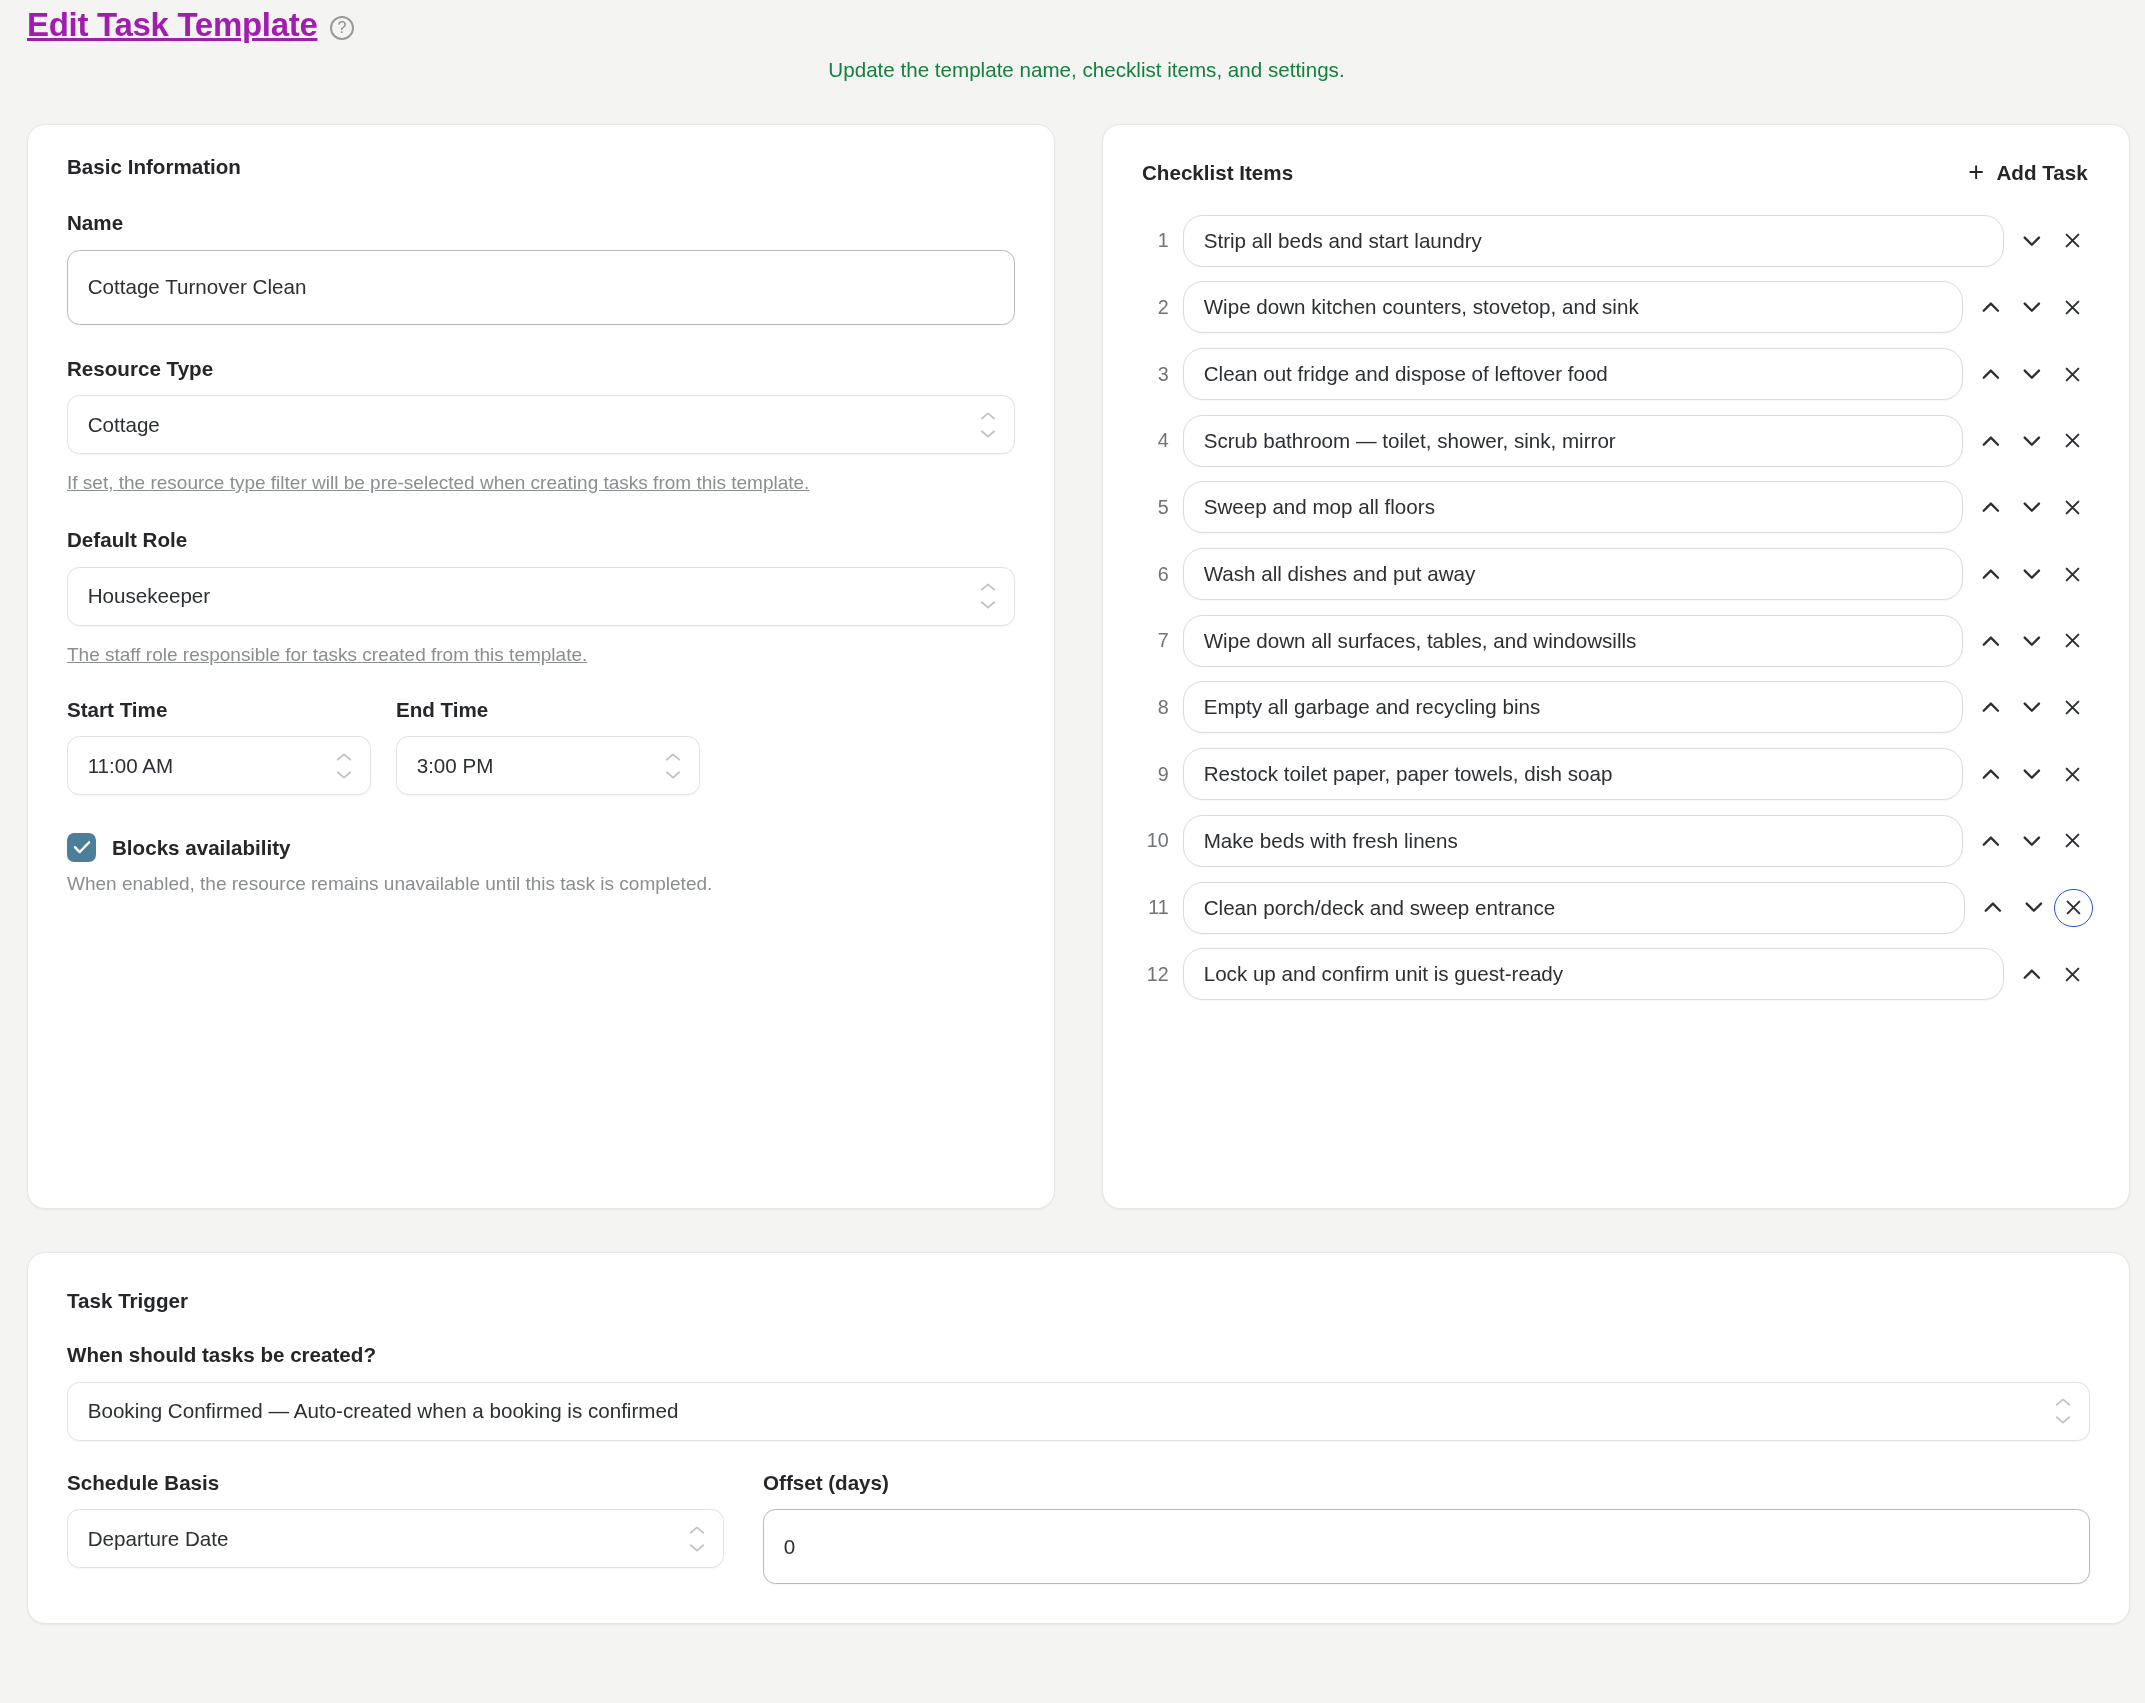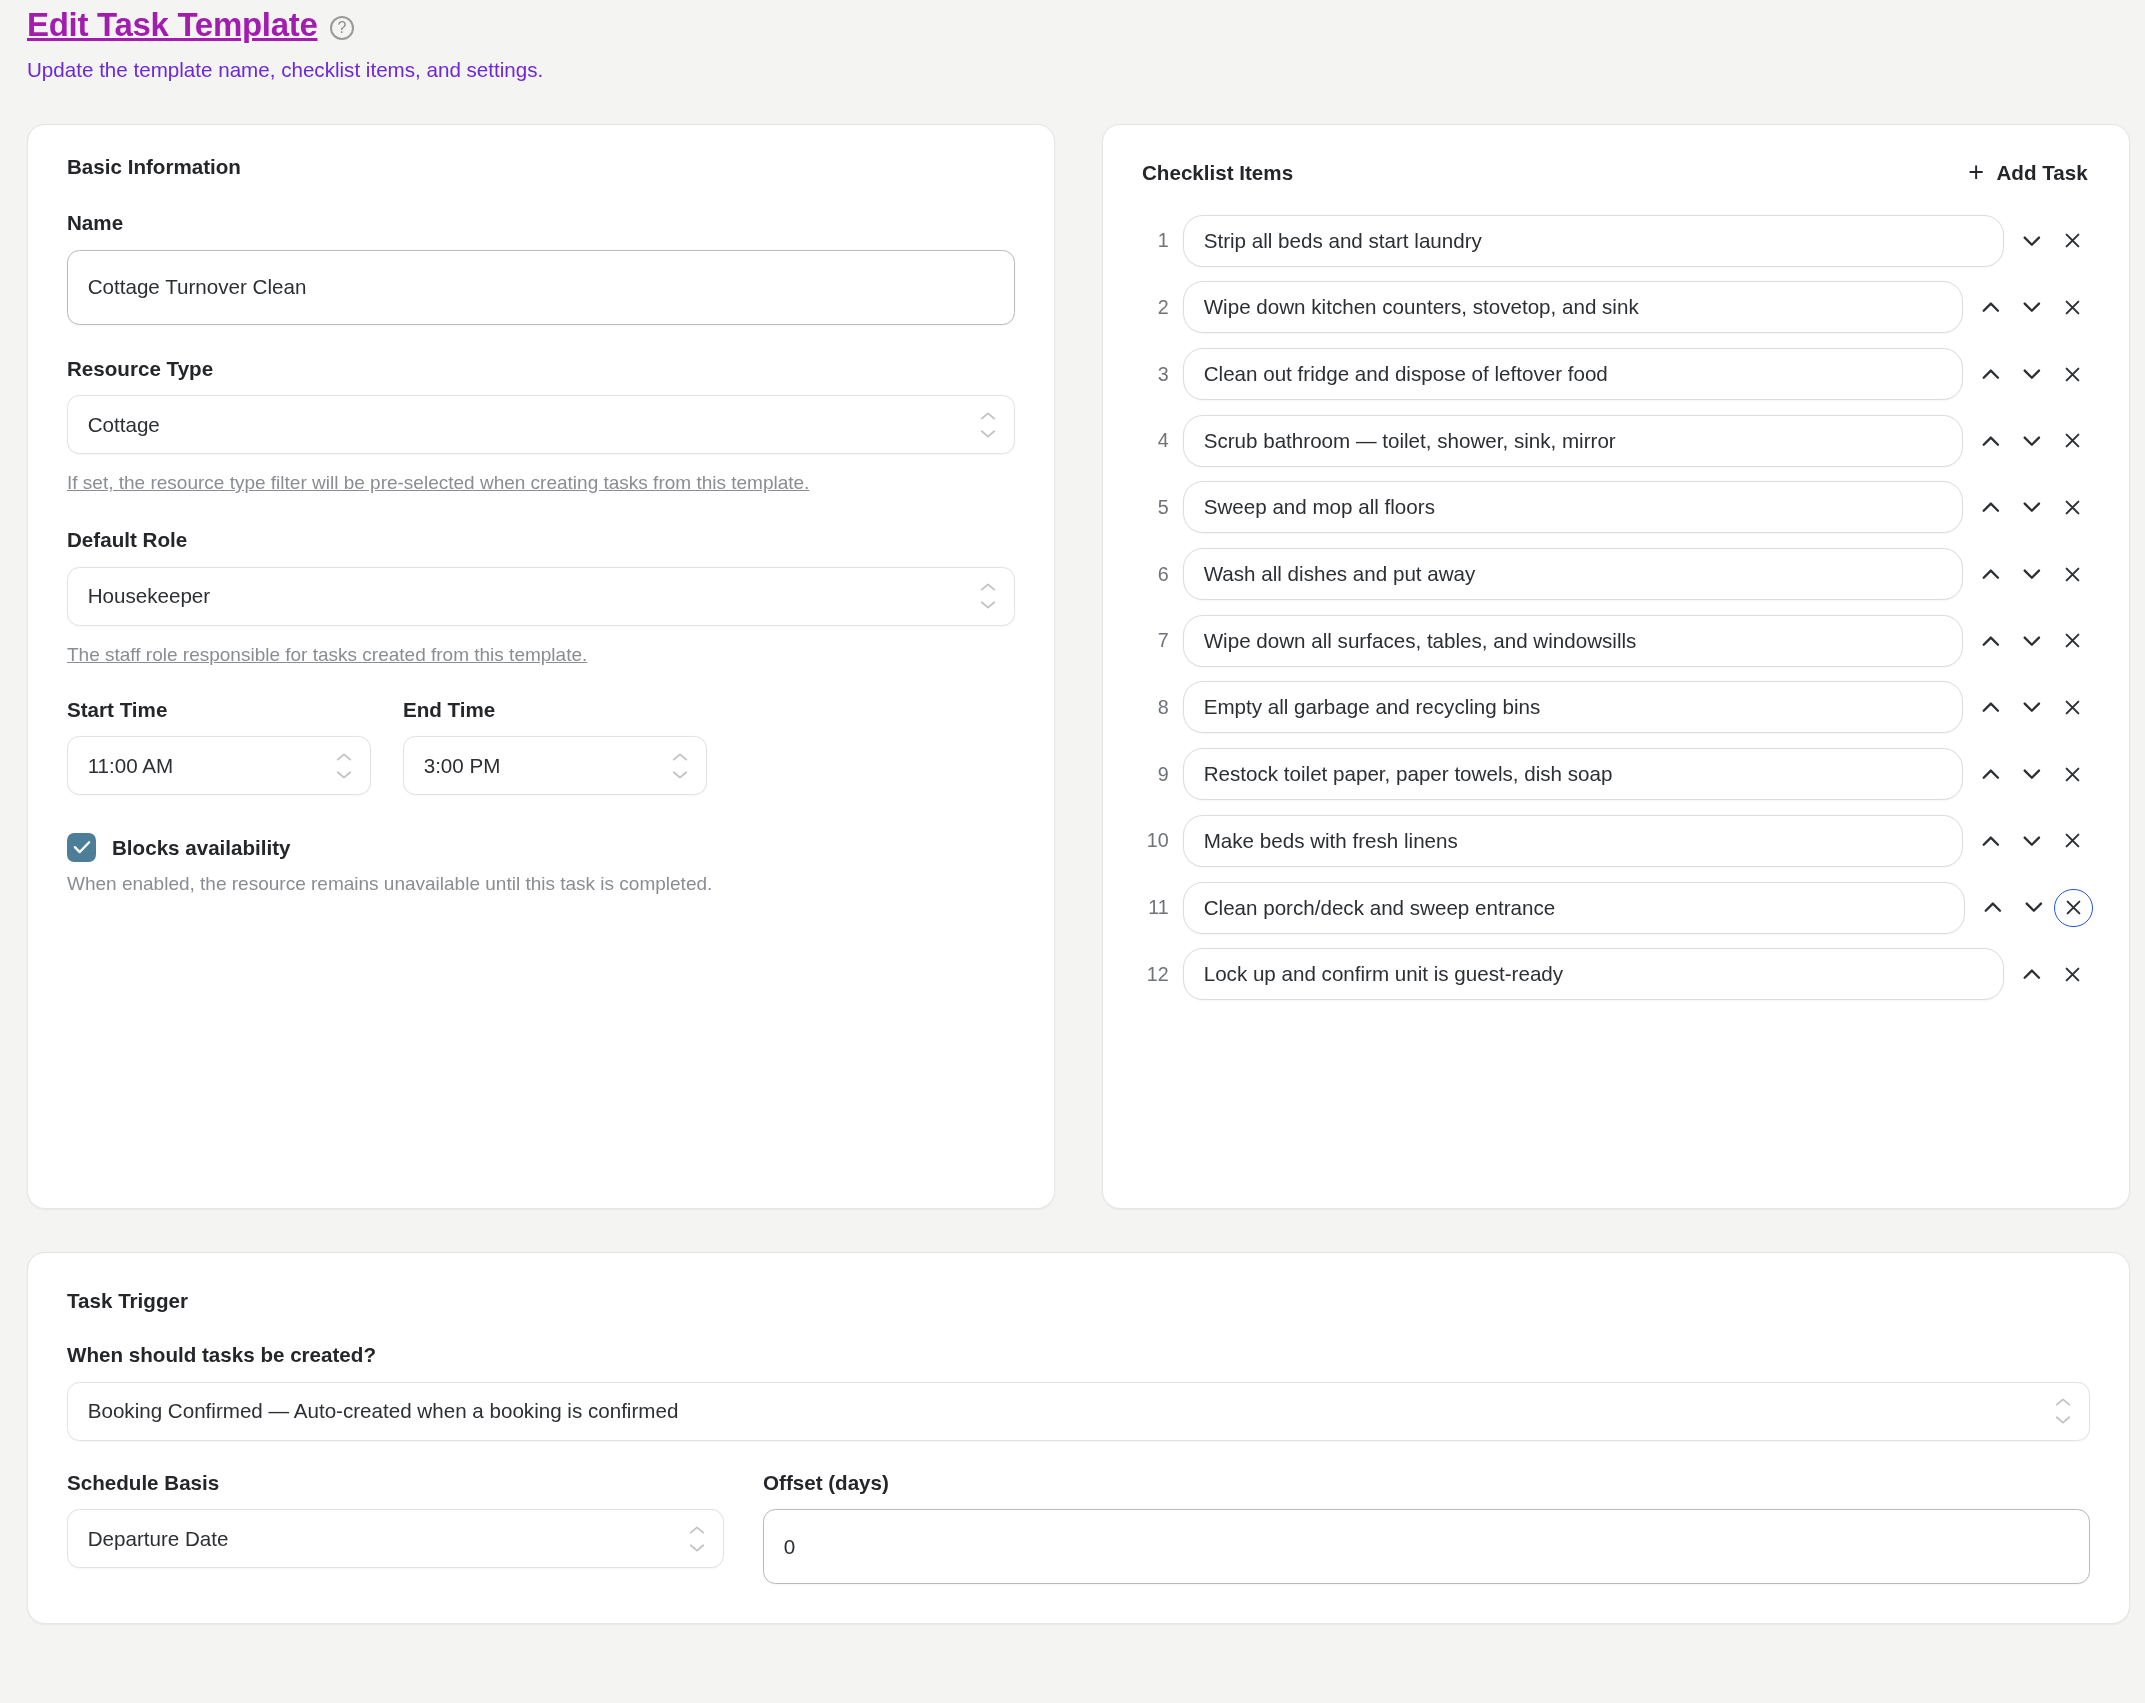--- a/index.html
+++ b/index.html
@@ -47,22 +47,23 @@
     justify-content: center;
     font-size: 16px;
     color: #8d8d8d;
     font-weight: normal;
     line-height: 1;
     margin-top: 5.4px;
   }
   .page-subtitle {
     margin-top: 14.3px;
     font-size: 20.6px;
-    color: #6d28d9;
+    color: #15803d;
     line-height: 1.2;
+    text-align: center;
   }
 
   
   .card {
     background: #ffffff;
     border: 0.9px solid #e6e6e4;
     border-radius: 18px;
     box-shadow: 0 0.9px 1.8px rgba(16,24,40,0.05);
   }
 
@@ -140,21 +141,21 @@
     display: flex;
     flex-direction: column;
     justify-content: space-between;
     align-items: center;
     color: #c2c2c0;
   }
   .stepper svg { display: block; }
 
   .mt-36 { margin-top: 32px; }
 
-  .time-row { display: flex; gap: 32px; margin-top: 30px; }
+  .time-row { display: flex; gap: 25px; margin-top: 30px; }
   .time-col { width: 304px; flex: 0 0 304px; }
 
   .checkbox-row {
     display: flex;
     align-items: center;
     gap: 16px;
     margin-top: 38px;
   }
   .checkbox {
     width: 29px;

